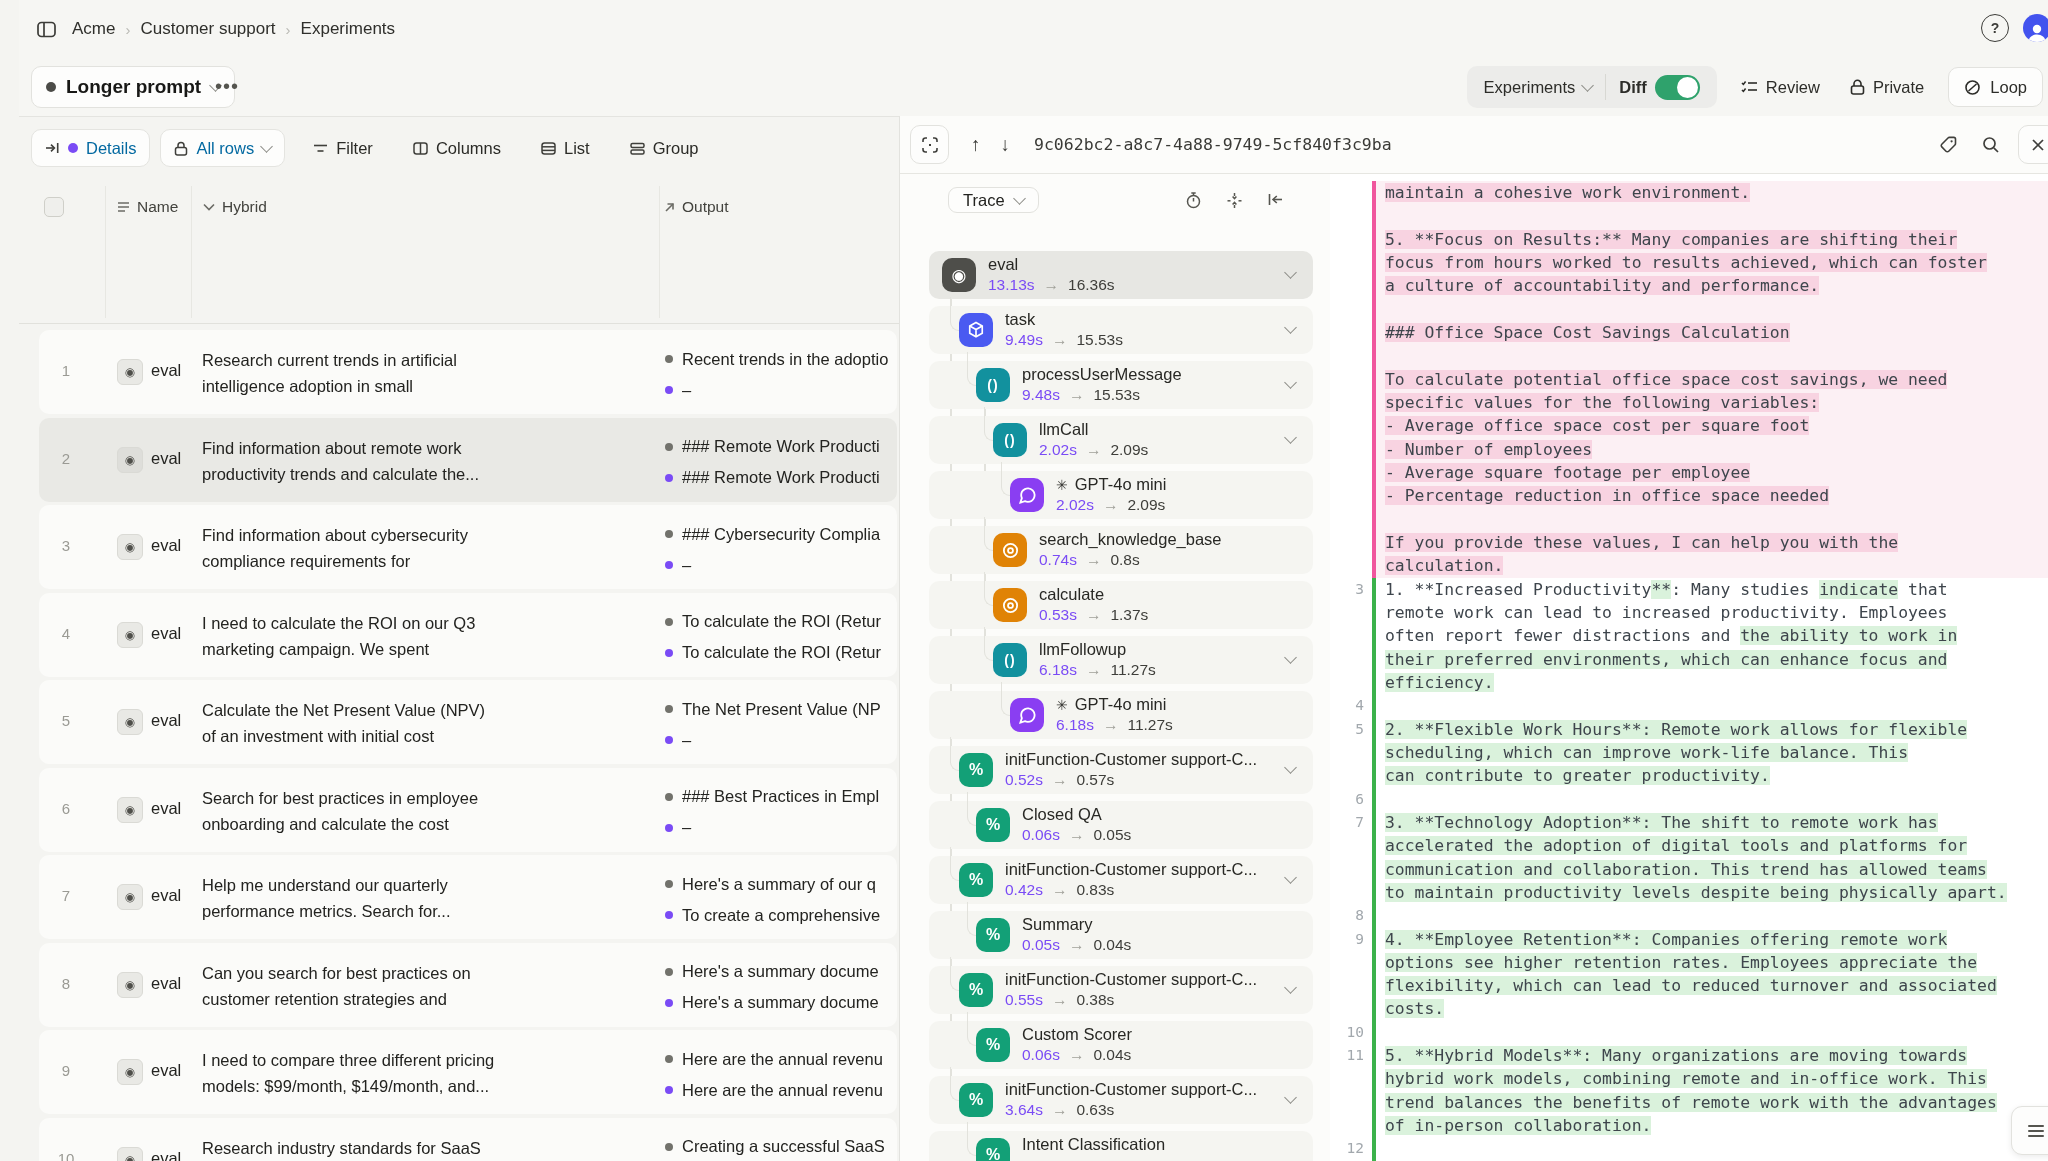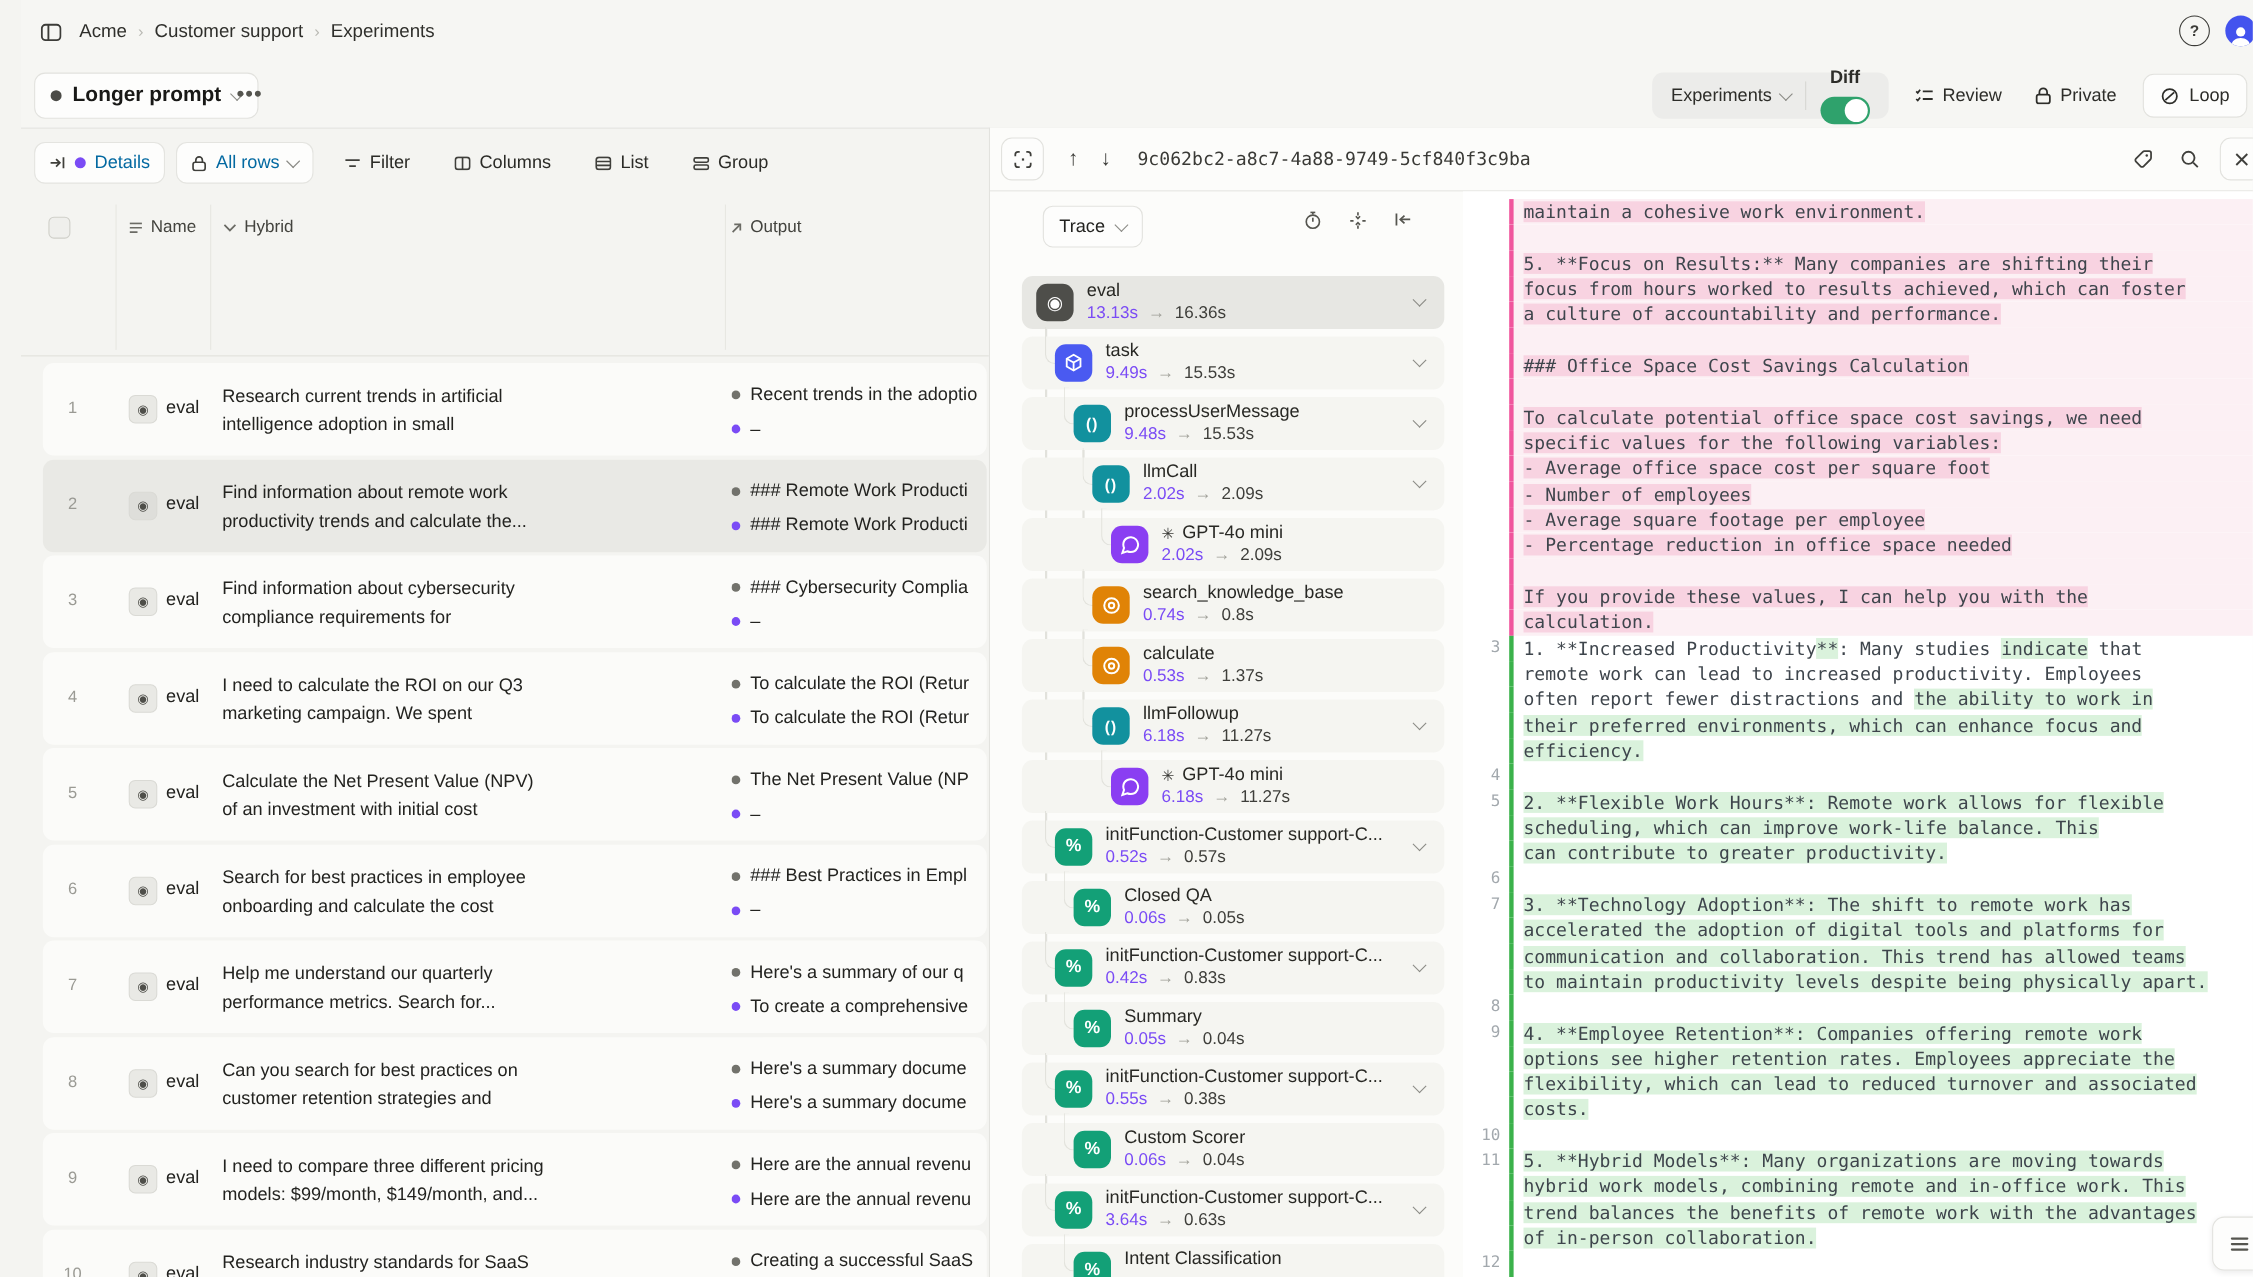--- a/index.html
+++ b/index.html
@@ -58,21 +58,21 @@
 
   
   .panel{position:absolute;left:880px;top:116px;right:0;bottom:0;background:#fcfcfa;border-left:1px solid #e2e2de;}
   .phead{position:absolute;top:0;left:0;right:0;height:57px;border-bottom:1px solid #e6e6e1;display:flex;align-items:center;padding:0 10px;}
   .sq-btn{width:37px;height:37px;border:1px solid #e2e2de;border-radius:10px;background:#fdfdfc;display:flex;align-items:center;justify-content:center;cursor:pointer;}
   .arrowbtn{border:none;background:transparent;font-size:19px;color:#3c3c38;cursor:pointer;padding:4px 10px;}
   .traceid{font-family:"DejaVu Sans Mono",monospace;font-size:16.5px;color:#3a3a36;margin-left:14px;flex:1;}
   .phead .icobtn{border:none;background:transparent;cursor:pointer;padding:6px;}
 
   .treecol{position:absolute;left:0;top:58px;width:430px;bottom:0;overflow:hidden;}
-  .trace-dd{position:absolute;left:48px;top:13px;height:38px;display:flex;align-items:center;gap:10px;padding:0 14px;background:#fdfdfc;border:1px solid #e2e2de;border-radius:9px;font-size:16.5px;color:#232320;cursor:pointer;}
+  .trace-dd{position:absolute;left:48px;top:13px;height:26px;display:flex;align-items:center;gap:10px;padding:0 14px;background:#fdfdfc;border:1px solid #e2e2de;border-radius:9px;font-size:16.5px;color:#232320;cursor:pointer;}
   .tree-icons{position:absolute;right:46px;top:18px;display:flex;gap:24px;color:#55554f;}
   .tree-icons span{cursor:pointer;}
   .connline{position:absolute;width:1.5px;background:#e2e2dc;}
   .tcard{position:absolute;left:29px;width:384px;height:48px;background:#f5f5f1;border-radius:10px;cursor:pointer;}
   .tcard.sel{background:#e7e7e3;}
   .elbow{position:absolute;width:11px;height:33px;top:-9px;border-left:1.5px solid #e2e2dc;border-bottom:1.5px solid #e2e2dc;border-bottom-left-radius:9px;}
   .tico{position:absolute;top:7px;width:34px;height:34px;border-radius:10px;display:flex;align-items:center;justify-content:center;color:#fff;}
   .tico.eval{background:#4e4e4a;font-size:17px;}
   .tico.task{background:#4a5af1;}
   .tico.fn{background:#12919e;font-size:14px;font-weight:bold;letter-spacing:1px;}
@@ -143,21 +143,21 @@
       </button>
       <button class="more-btn">•••</button>
 
       <div class="title-actions">
         <div class="seg">
           <span class="seg-item">
             <span>Experiments</span>
             <span class="chv"></span>
           </span>
           <span class="divider"></span>
-          <span class="seg-item" style="flex-direction:column;">
+          <span class="seg-item" style="">
             <b style="font-weight:bold;">Diff</b>
             <span class="toggle" style="background:#2fa26c;">
                 <span class="knob"></span>
               </span>
           </span>
         </div>
         <button class="txt-btn">
           <svg width="17" height="14" viewBox="0 0 17 14" fill="none" stroke="#2d2d29" stroke-width="1.6">
               <polyline points="1,3 2.4,4.4 4.6,1.6"></polyline>
               <line x1="7" y1="3" x2="16" y2="3"></line>

